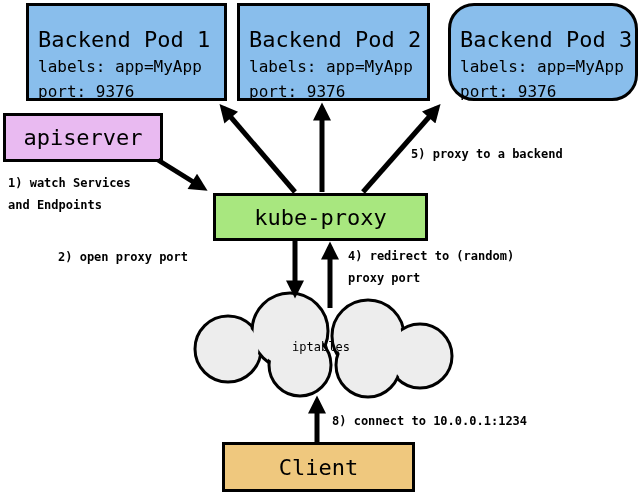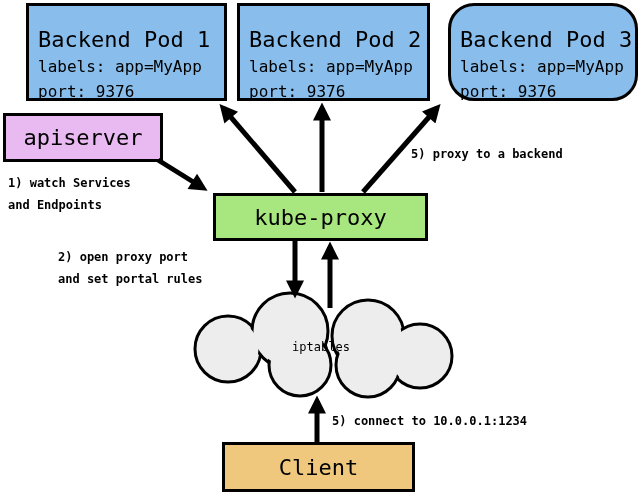--- a/index.html
+++ b/index.html
@@ -162,25 +162,28 @@
     <path class="arrow" d="M317,442 L317,401" marker-end="url(#ah)"></path>
   </svg>
 
   <div class="step" style="left:8px; top:172px;">
     <div>1) watch Services</div>
     <div>and Endpoints</div>
   </div>
 
   <div class="step" style="left:46px; top:246px;margin-left:12px;">
     <div>2) open proxy port</div>
-    <div>and set portal rules</div>
   </div>
 
   <div class="step" style="left:332px; top:410px;">
-    <div>5) connect to 10.0.0.1:1234</div>
+    <div>8) connect to 10.0.0.1:1234</div>
   </div>
 
+  <div class="step" style="left:348px; top:245px;">
+    <div>4) redirect to (random)</div>
+    <div>proxy port</div>
+  </div>
 
   <div class="step" style="left:411px; top:143px;">
     <div>5) proxy to a backend</div>
   </div>
 
 </div>
 
 </body></html>

